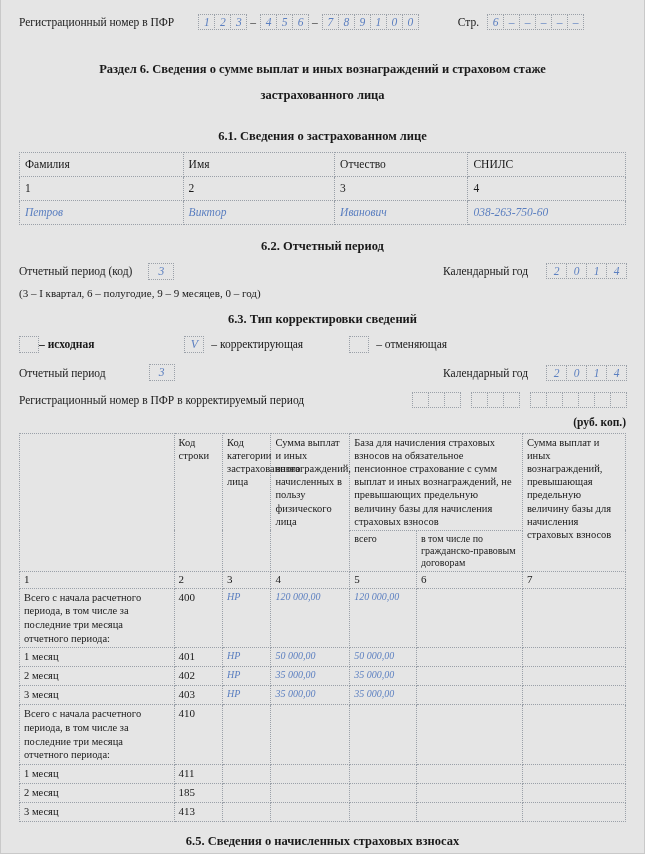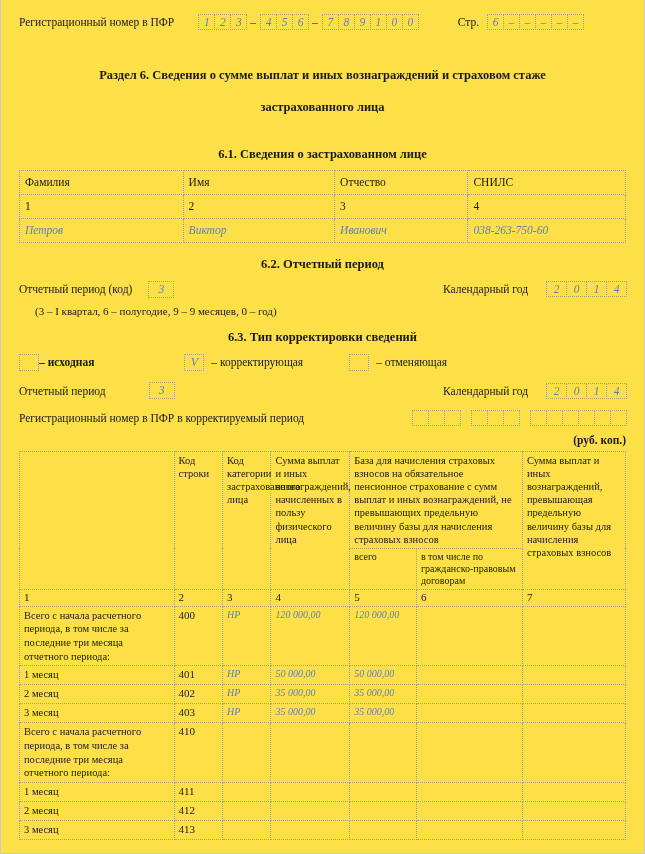--- a/index.html
+++ b/index.html
@@ -8,54 +8,53 @@
     background: #ffffff;
   }
   body {
     font-family: "Liberation Serif", "DejaVu Serif", serif;
     color: #1a1a1a;
   }
   #page {
     position: relative;
     width: 645px;
     height: 854px;
-    background: #fde047;
+    background: #e5e5e5;
     box-sizing: border-box;
     border-left: 1px solid #c9c9c9;
     border-right: 1px solid #c9c9c9;
     border-bottom: 1px solid #c9c9c9;
     overflow: hidden;
   }
   #inner {
     padding: 0 18px;
     box-sizing: border-box;
     width: 100%;
   }
 
   
   .ttl-main {
     text-align: center;
     font-weight: bold;
     font-size: 12.5px;
     line-height: 1.35;
-    margin: 15px;
+    margin: 9px;
   }
   .ttl-sub {
     text-align: center;
     font-weight: bold;
     font-size: 12.5px;
     margin: 0;
   }
   .lbl {
     font-size: 11.5px;
     line-height: 1.4;
   }
   .note {
     font-size: 11px;
-    margin-left: 16px;
   }
 
   
   .boxrow {
     display: inline-flex;
     vertical-align: middle;
   }
   .cellbox {
     width: 17px;
     height: 16px;
@@ -366,21 +365,21 @@
       <td class="rowlabel">1 месяц</td>
       <td class="code">411</td>
       <td class="money"></td>
       <td class="money"></td>
       <td class="money"></td>
       <td class="money"></td>
       <td class="money"></td>
     </tr>
     <tr style="height:19px;">
       <td class="rowlabel">2 месяц</td>
-      <td class="code">412</td>
+      <td class="code">185</td>
       <td class="money"></td>
       <td class="money"></td>
       <td class="money"></td>
       <td class="money"></td>
       <td class="money"></td>
     </tr>
     <tr style="height:19px;">
       <td class="rowlabel">3 месяц</td>
       <td class="code">413</td>
       <td class="money"></td>

